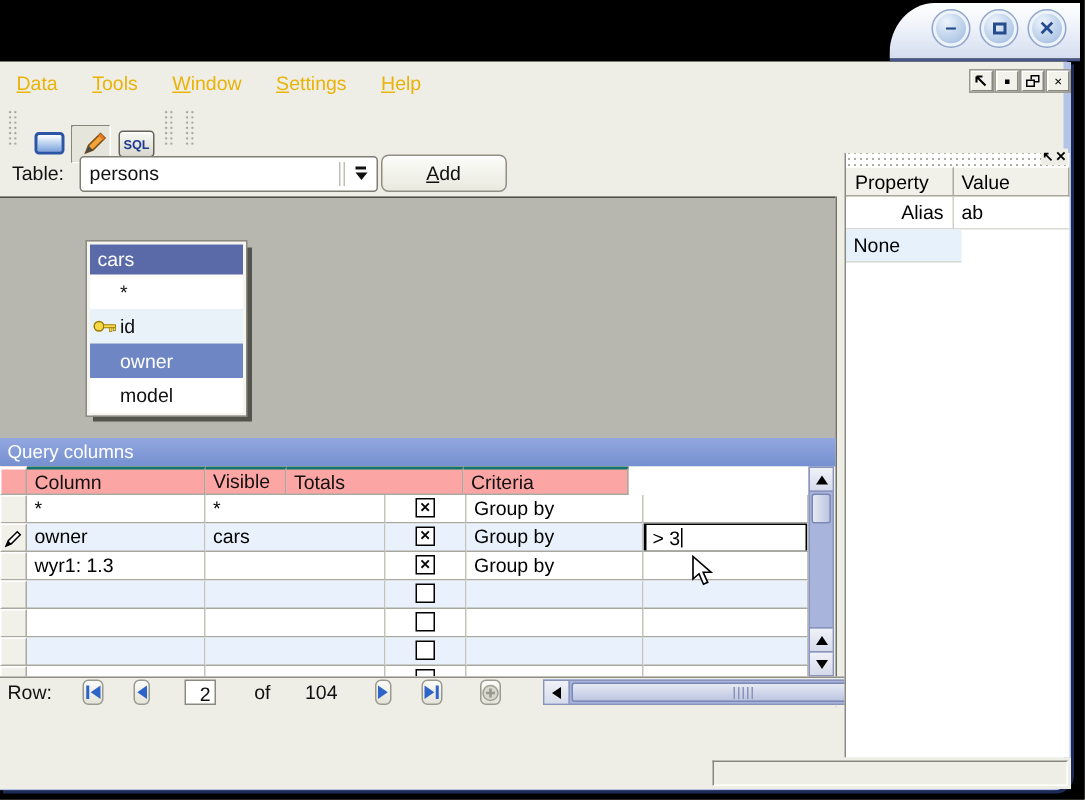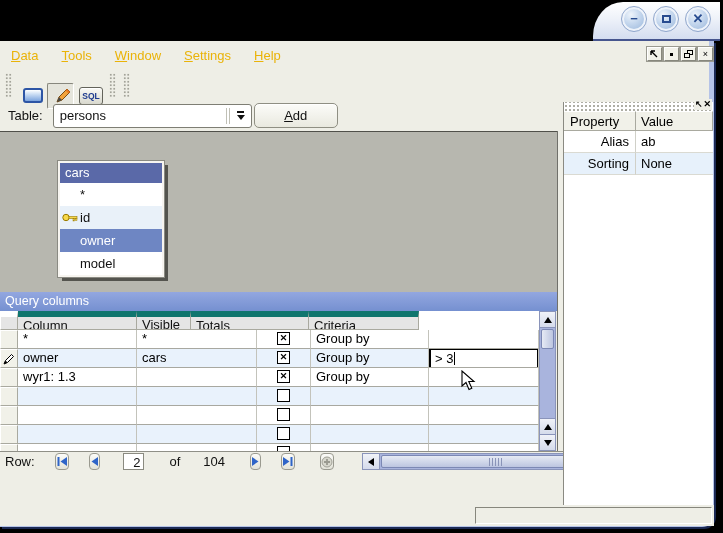--- a/index.html
+++ b/index.html
@@ -97,21 +97,21 @@
   .tw-row.alt { background:#e9f1f9; }
   .tw-row.sel { background:#6e86c3; color:#fff; }
   .tw-row .keyic { position:absolute; left:2px; top:7px; }
   
   .qcaption { position:absolute; left:0; top:292px; width:557px; height:19px;
     background:linear-gradient(180deg,#93a7e0,#7590d0); color:#fff; font-size:12.5px;
     padding:2px 0 0 5px; }
   .grid { position:absolute; left:0; top:311px; width:539px; height:140px; background:#fff; font-size:13px; }
   .g-row { display:flex; height:19px; }
   .g-hdr  { height:19px; }
-  .g-hdr .cell { background:#e5e5e5; border-top:6px solid #0f766e;
+  .g-hdr .cell { background:#fca5a5; border-top:2px solid #0f766e;
     border-right:1px solid #a9a99f; border-bottom:1px solid #a9a99f; color:#111; }
   .cell { padding:1px 0 0 5px; overflow:hidden; white-space:nowrap; }
   .c-rh { width:18px; padding:0; background:#f1f1e9; border:1px solid;
     border-color:#ffffff #a9a99f #a9a99f #ffffff; display:flex; align-items:center; justify-content:center; }
   .c1 { width:119px; } .c2 { width:120px; } .c3 { width:54px; } .c4 { width:118px; } .c5 { width:110px; position:relative; }
   .g-body .cell { border-right:1px solid #c3c3bb; border-bottom:1px solid #a8a8a0; }
   .g-body { height:121px; overflow:hidden; }
   .g-row.alt .cell { background:#e9f2fc; }
   .ckbox { width:13px; height:13px; border:1px solid #000; background:#fff; margin:2px auto 0 auto;
     display:flex; align-items:center; justify-content:center;
@@ -460,21 +460,20 @@
     </div>
     <div class="p-hdr">
       <div class="pcell pc1" style="text-align:left; padding-left:6px;">Property</div>
       <div class="pcell pc2">Value</div>
     </div>
     <div class="p-row">
       <div class="pcell pc1">Alias</div>
       <div class="pcell pc2">ab</div>
     </div>
     <div class="p-row alt">
-      <div class="pcell pc1">Sorting</div>
       <div class="pcell pc2">None</div>
     </div>
   </div>
 
   <div class="statusbar">
     <div class="status-box"></div>
   </div>
 
   <svg class="cursor" width="16" height="22" viewBox="0 0 16 22">
     <path d="M1 1 L1 16 L5 12.5 L8 19.5 L10.8 18.2 L7.8 11.5 L13 11.5 Z" fill="#fff" stroke="#000" stroke-width="1.1"></path>

